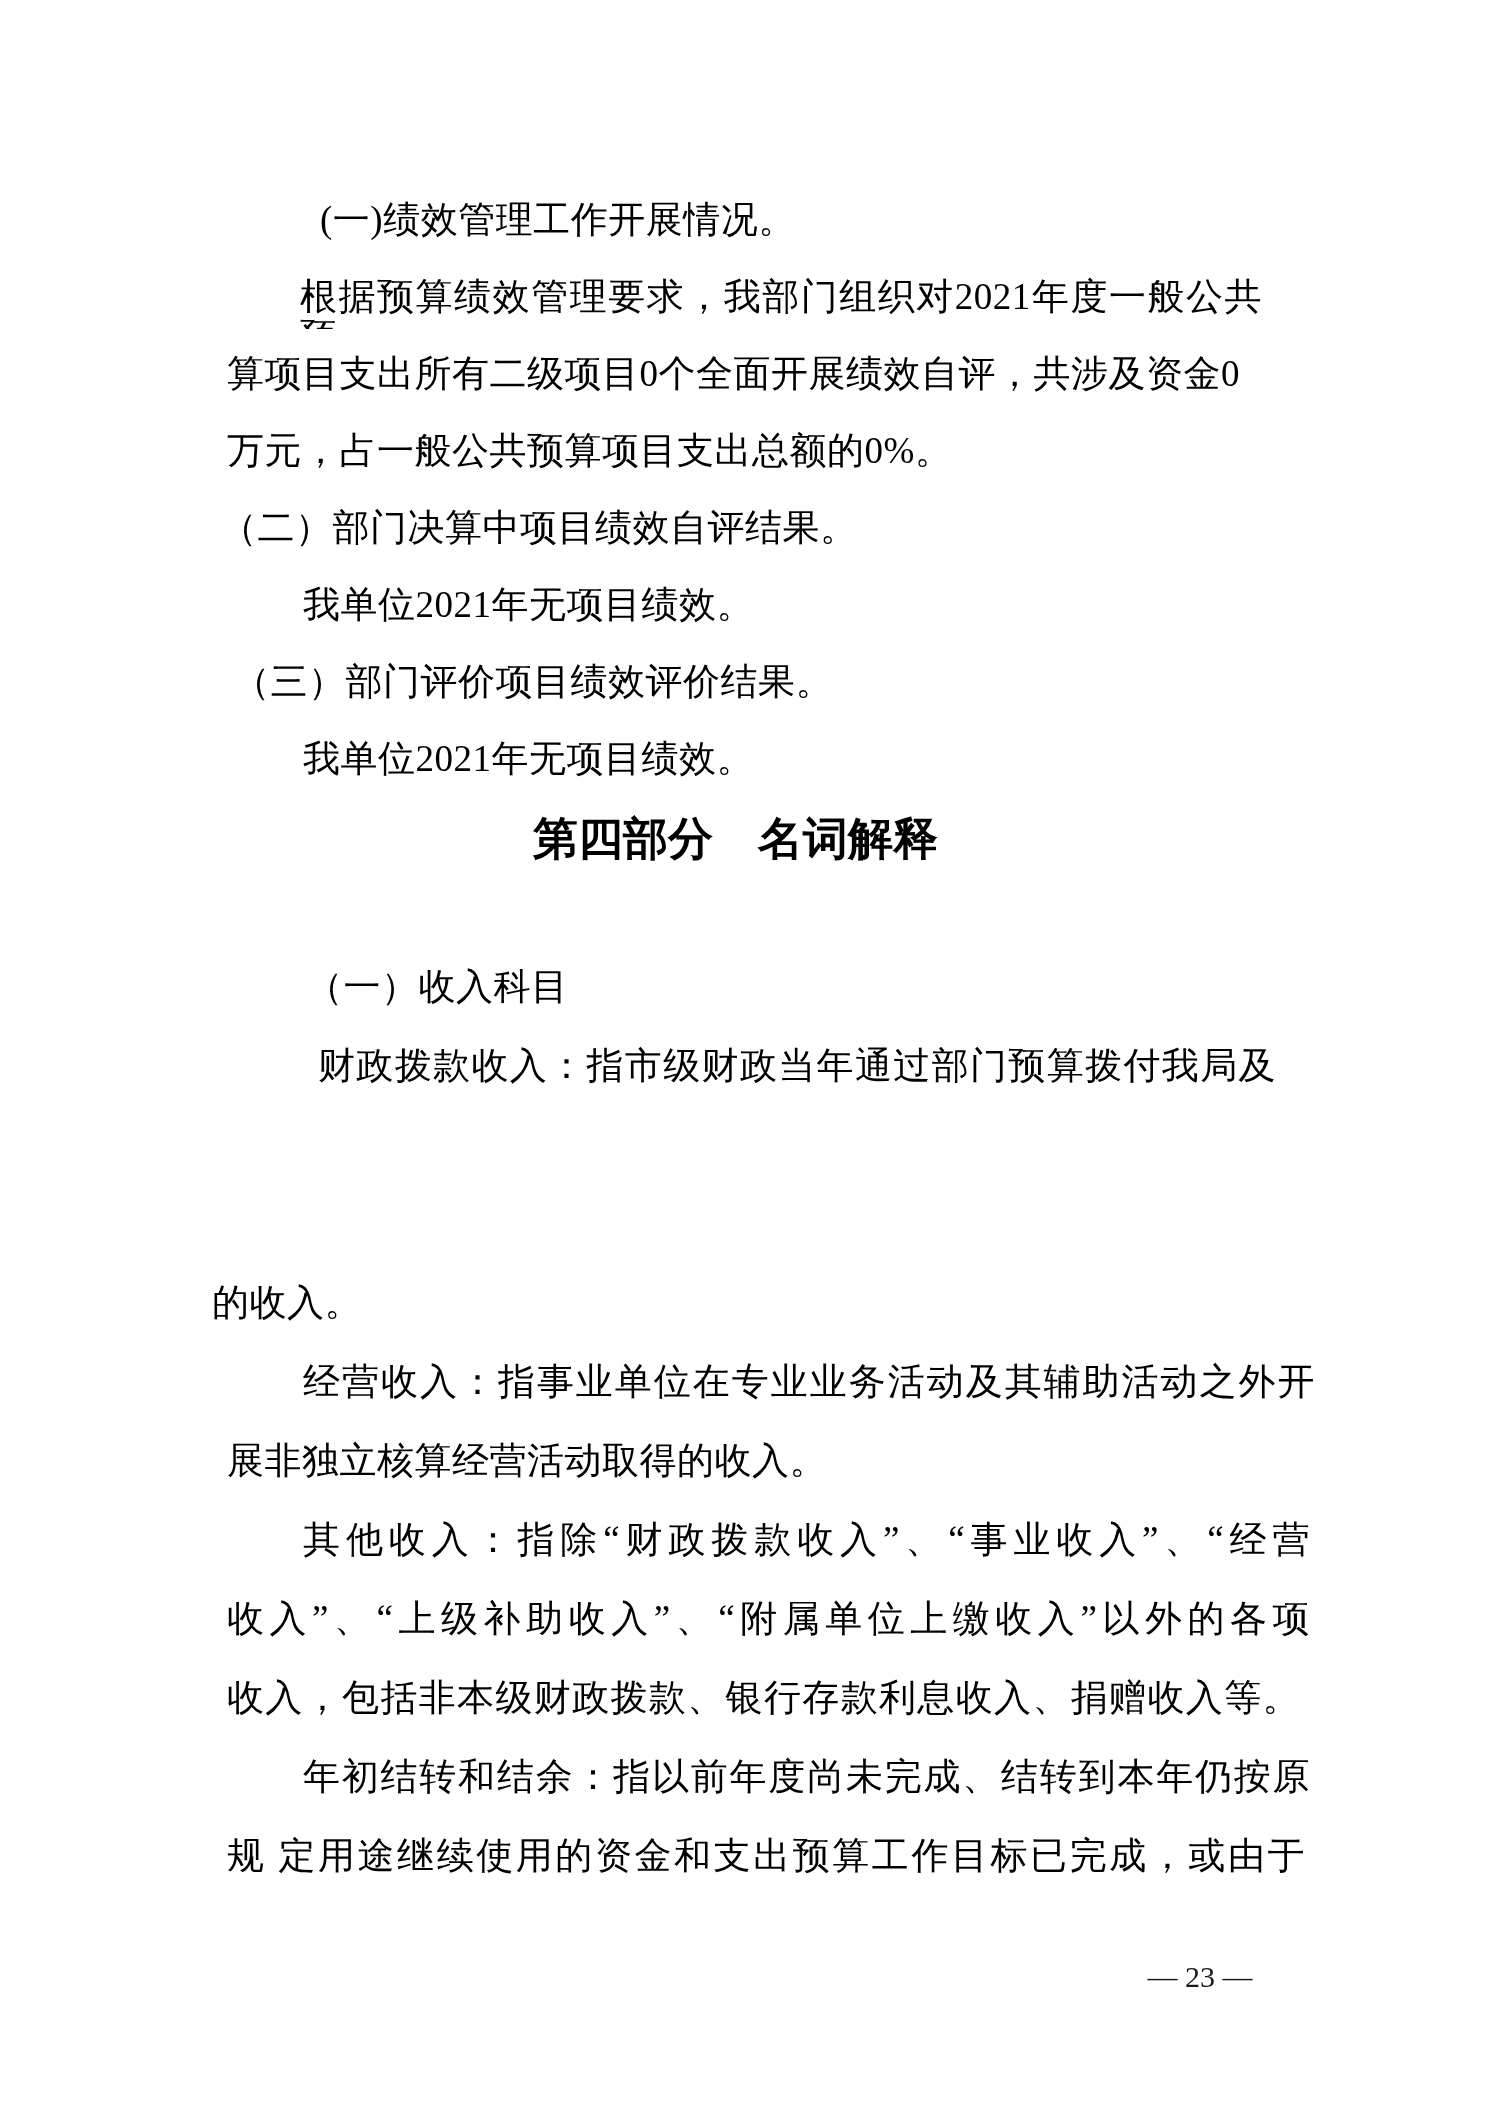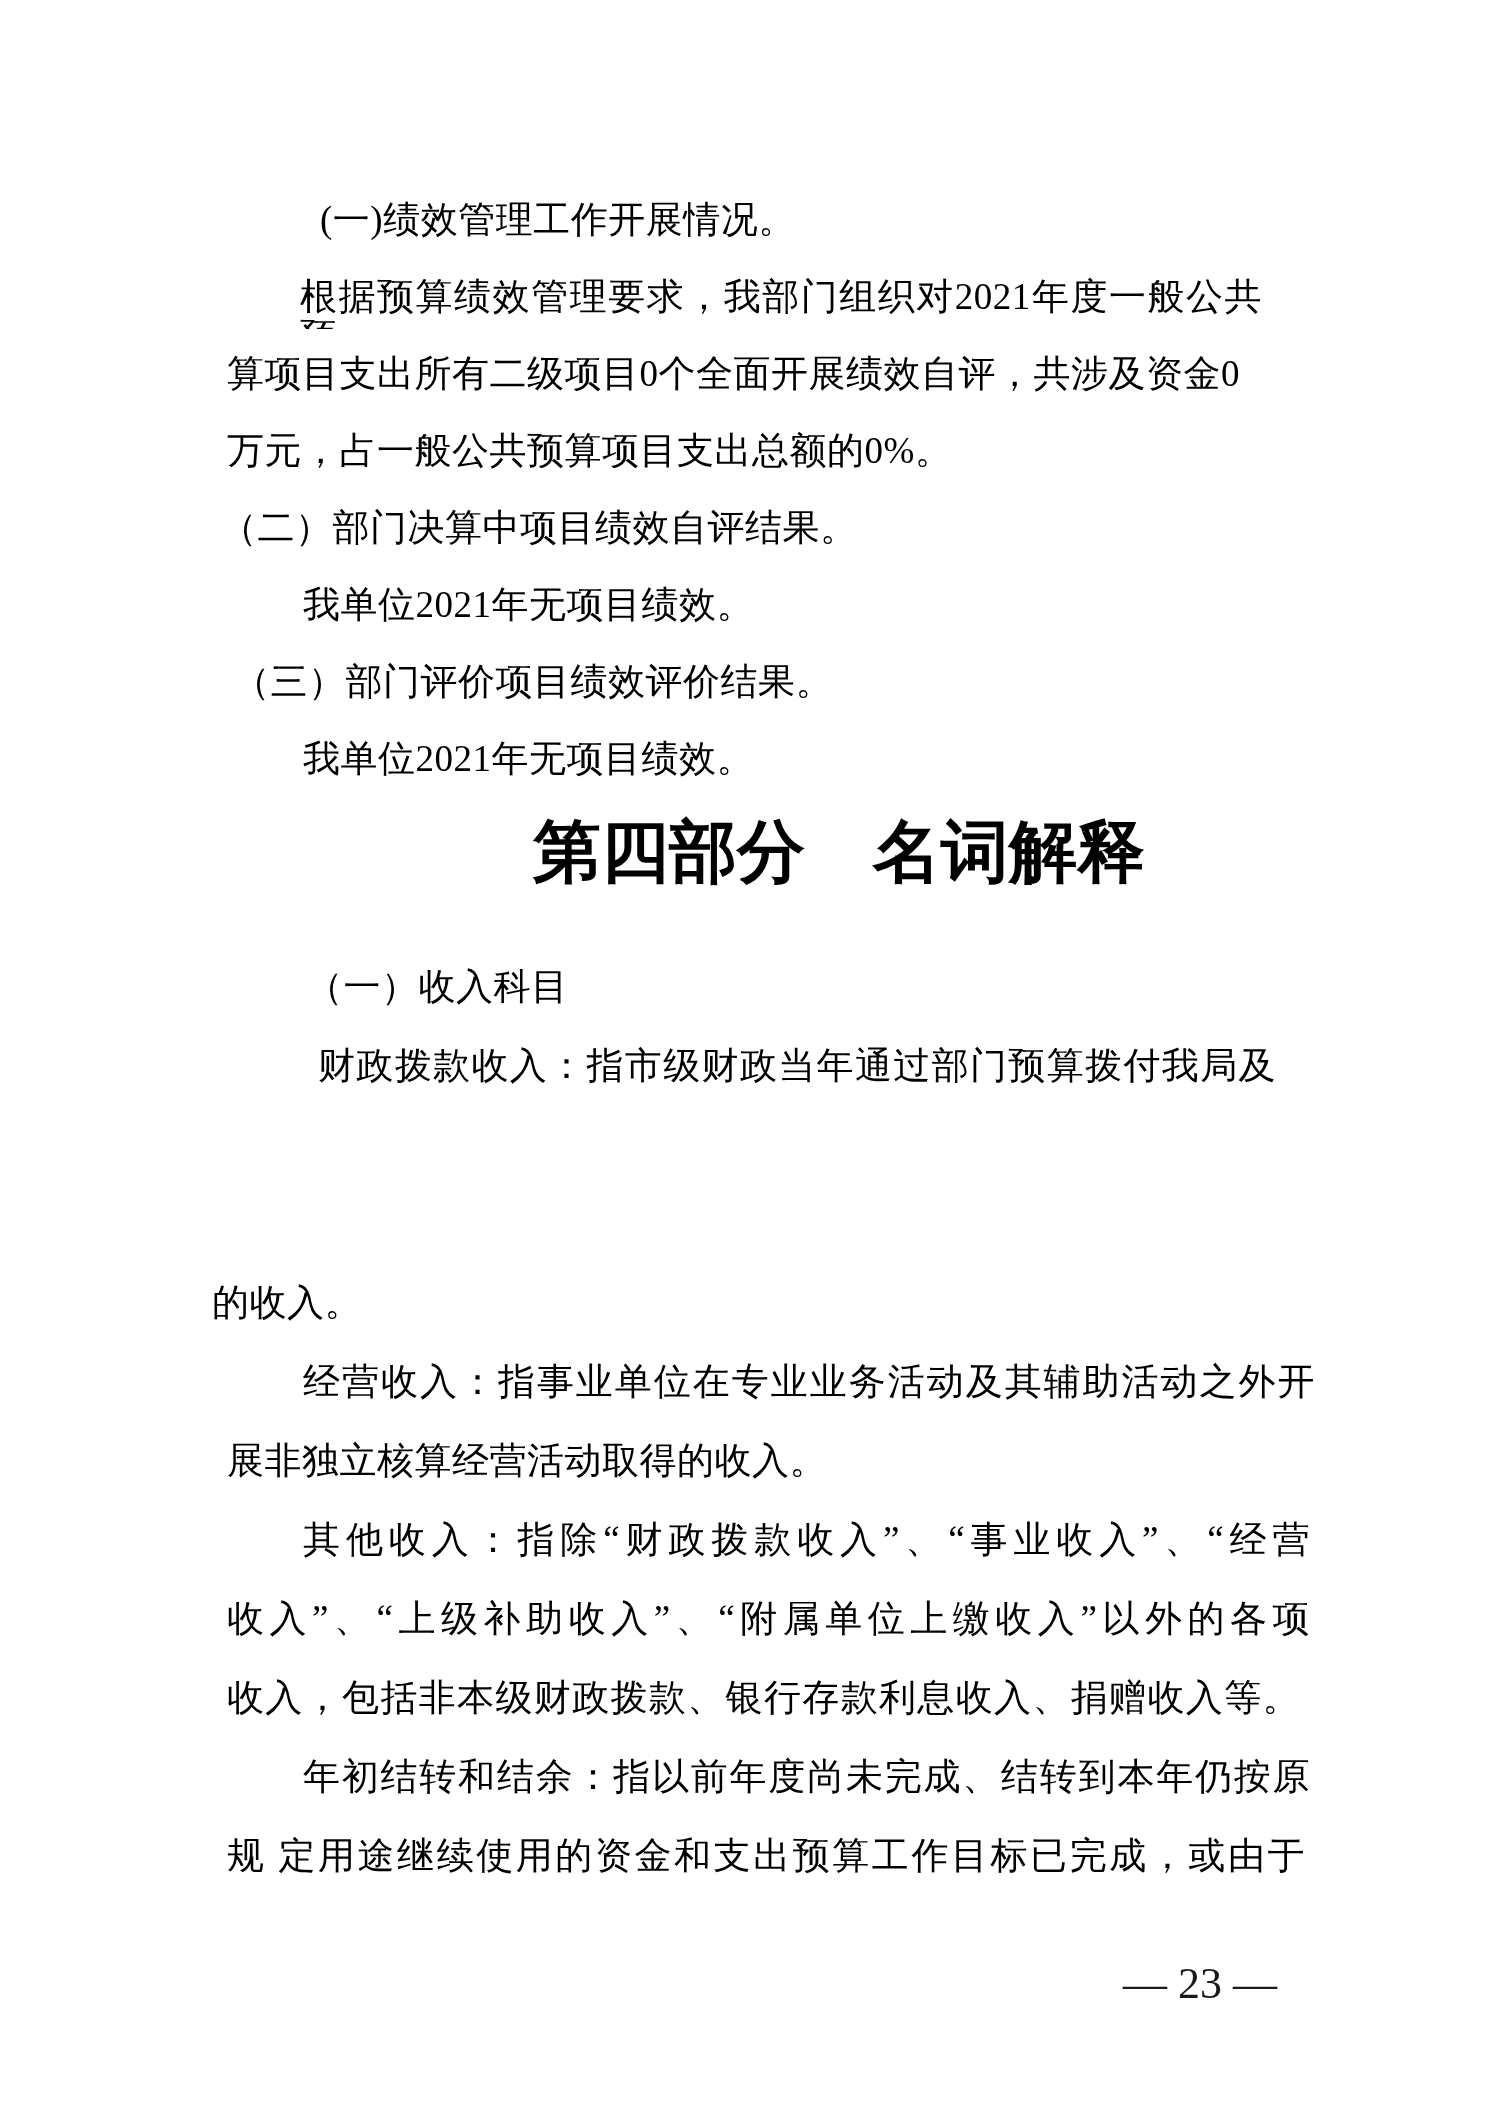--- a/index.html
+++ b/index.html
@@ -29,34 +29,34 @@
     text-align: justify;
     text-align-last: justify;
     text-justify: inter-character;
     overflow: hidden;
     max-height: 52px;
   }
   .heading {
     position: absolute;
     left: 533px;
     top: 814px;
-    font-size: 68px;
+    font-size: 45px;
     line-height: 1.1;
     font-weight: 700;
     color: #000000;
     white-space: nowrap;
     font-family: "Liberation Sans", "DejaVu Sans", sans-serif;
   }
   .page-number {
     position: absolute;
     left: 1059px;
     top: 1960px;
     width: 282px;
     text-align: center;
-    font-size: 44px;
+    font-size: 30px;
     line-height: 1.1;
     color: #1a1a1a;
     white-space: nowrap;
     font-family: "Liberation Serif", "DejaVu Serif", serif;
   }
 </style>
 </head>
 <body>
 
 <div class="page">

